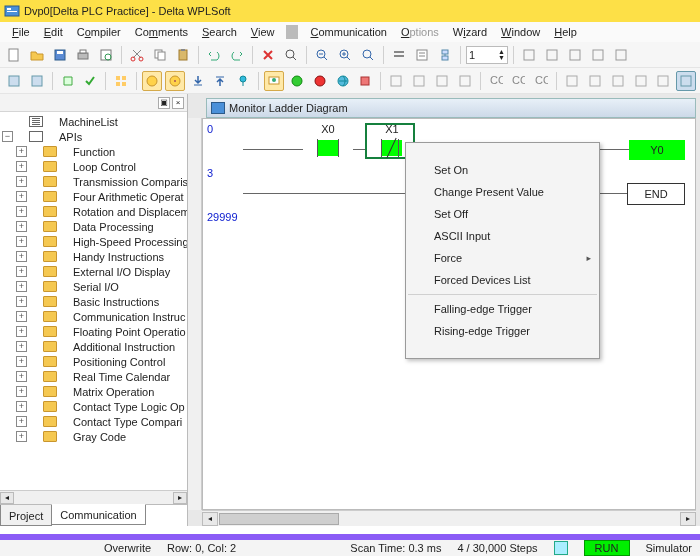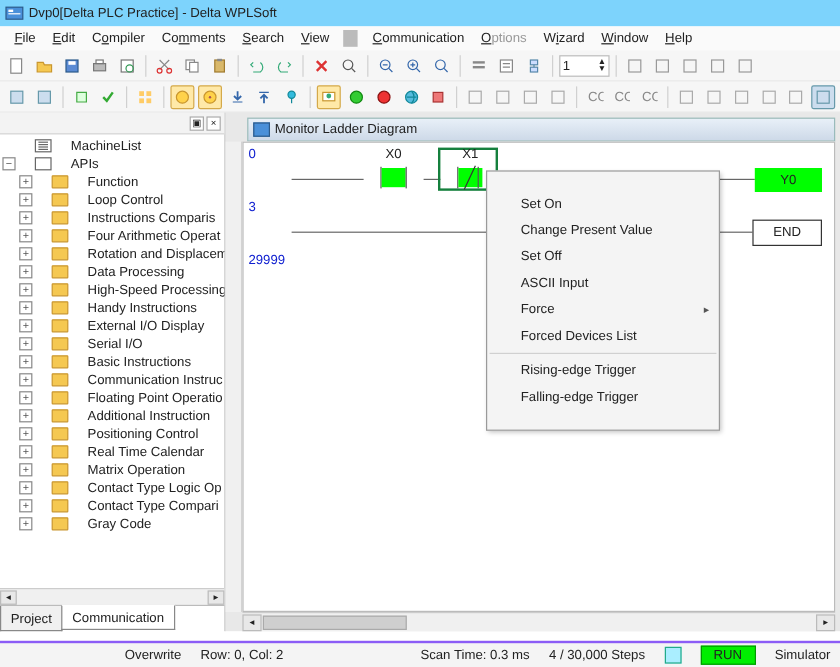--- a/index.html
+++ b/index.html
@@ -1,17 +1,17 @@
 <!DOCTYPE html>
 <html><head>
 <meta charset="utf-8">
 <style>
 *{box-sizing:border-box;margin:0;padding:0;font-family:"Segoe UI",Tahoma,sans-serif;font-size:11px;color:#222}
 body{width:700px;height:556px;background:#fff;overflow:hidden;position:relative}
-.titlebar{height:22px;display:flex;align-items:center;padding:2px 4px;background:#7dd3fc}
+.titlebar{height:22px;display:flex;align-items:center;padding:2px 4px;background:#fde047}
 .titlebar .app-icon{width:16px;height:16px;margin-right:4px;display:inline-flex;align-items:center;justify-content:center}
 .menubar{height:20px;display:flex;align-items:center;gap:2px;padding:0 6px;background:#fafafa}
 .menubar span{padding:2px 6px;cursor:default}
 .menubar span u{text-decoration:underline}
 .menubar .sep{width:1px;height:14px;background:#bbb;margin:0 4px}
 .toolbar{height:26px;display:flex;align-items:center;gap:3px;padding:0 4px;background:#f6f6f6;border-bottom:1px solid #e5e5e5}
 .tb-btn{width:20px;height:20px;display:flex;align-items:center;justify-content:center;border:1px solid transparent;border-radius:2px}
 .tb-btn svg{display:block}
 .tb-sep{width:1px;height:18px;background:#d0d0d0;margin:0 2px}
 .tb-spin{width:42px;height:18px;border:1px solid #bbb;background:#fff;font-size:10px;padding:0 2px;display:flex;align-items:center;justify-content:space-between}
@@ -50,21 +50,21 @@
 .sel{border:2px solid #15803d}
 .coil{position:absolute;width:56px;height:20px;background:#0f0;display:flex;align-items:center;justify-content:center;font-size:11px}
 .endbox{position:absolute;width:58px;height:22px;border:1px solid #333;background:#fff;display:flex;align-items:center;justify-content:center}
 .ctx{position:absolute;left:405px;top:142px;width:195px;background:#f4f4f4;border:1px solid #9a9a9a;box-shadow:2px 2px 4px rgba(0,0,0,.25);z-index:50;padding:16px 0}
 .ctx .item{height:22px;display:flex;align-items:center;padding:0 20px 0 28px;position:relative}
 .ctx .div{height:1px;background:#d0d0d0;margin:3px 2px}
 .ctx .sub::after{content:"▸";position:absolute;right:8px;font-size:9px;color:#555}
 .hscroll{height:16px;background:#f0f0f0;border-top:1px solid #ccc;margin:0 4px 0 14px;display:flex;align-items:center}
 .hscroll .arrow{width:16px;height:14px;border:1px solid #bbb;background:#e8e8e8;font-size:8px;text-align:center;line-height:12px}
 .hscroll .thumb{width:120px;height:12px;background:#cfcfcf;border:1px solid #aaa;margin-left:1px}
-.statusbar{position:absolute;bottom:0;left:0;right:0;height:22px;border-top:2px solid #8b5cf6;background:#f4f4f4;display:flex;align-items:center;padding:0 8px;gap:16px}
+.statusbar{position:absolute;bottom:0;left:0;right:0;height:22px;border-top:6px solid #8b5cf6;background:#f4f4f4;display:flex;align-items:center;padding:0 8px;gap:16px}
 .statusbar .spacer{flex:1}
 .run-ind{width:14px;height:14px;border:1px solid #2a8;background:#aef}
 .run-btn{width:46px;height:16px;background:#0e0;border:1px solid #090;display:flex;align-items:center;justify-content:center;font-size:10px}
 .vgutter{position:absolute;left:0;top:24px;bottom:16px;width:14px;background:#f0f0f0;border-right:1px solid #ccc}
 </style>
 </head>
 <body>
 
 <div class="titlebar">
   <span class="app-icon">
@@ -420,21 +420,21 @@
             <span>Function</span>
           </div>
           <div class="tree-row" style="padding-left: 14px;">
             <span class="ex">+</span>
             <span class="ico-folder"></span>
             <span>Loop Control</span>
           </div>
           <div class="tree-row" style="padding-left: 14px;">
             <span class="ex">+</span>
             <span class="ico-folder"></span>
-            <span>Instructions Comparis</span>
+            <span>Transmission Comparis</span>
           </div>
           <div class="tree-row" style="padding-left: 14px;">
             <span class="ex">+</span>
             <span class="ico-folder"></span>
             <span>Four Arithmetic Operat</span>
           </div>
           <div class="tree-row" style="padding-left: 14px;">
             <span class="ex">+</span>
             <span class="ico-folder"></span>
             <span>Rotation and Displacem</span>
@@ -594,24 +594,24 @@
       <span>ASCII Input</span>
     </div>
   <div class="item sub">
       <span>Force</span>
     </div>
   <div class="item">
       <span>Forced Devices List</span>
     </div>
   <div class="div"></div>
   <div class="item">
+      <span>Falling-edge Trigger</span>
+    </div>
+  <div class="item">
       <span>Rising-edge Trigger</span>
-    </div>
-  <div class="item">
-      <span>Falling-edge Trigger</span>
     </div>
 </div>
 
 <div class="statusbar">
   <span style="width:80px"></span>
   <span>Overwrite</span>
   <span>Row: 0, Col: 2</span>
   <span class="spacer"></span>
   <span>Scan Time: 0.3 ms</span>
   <span>4 / 30,000 Steps</span>

